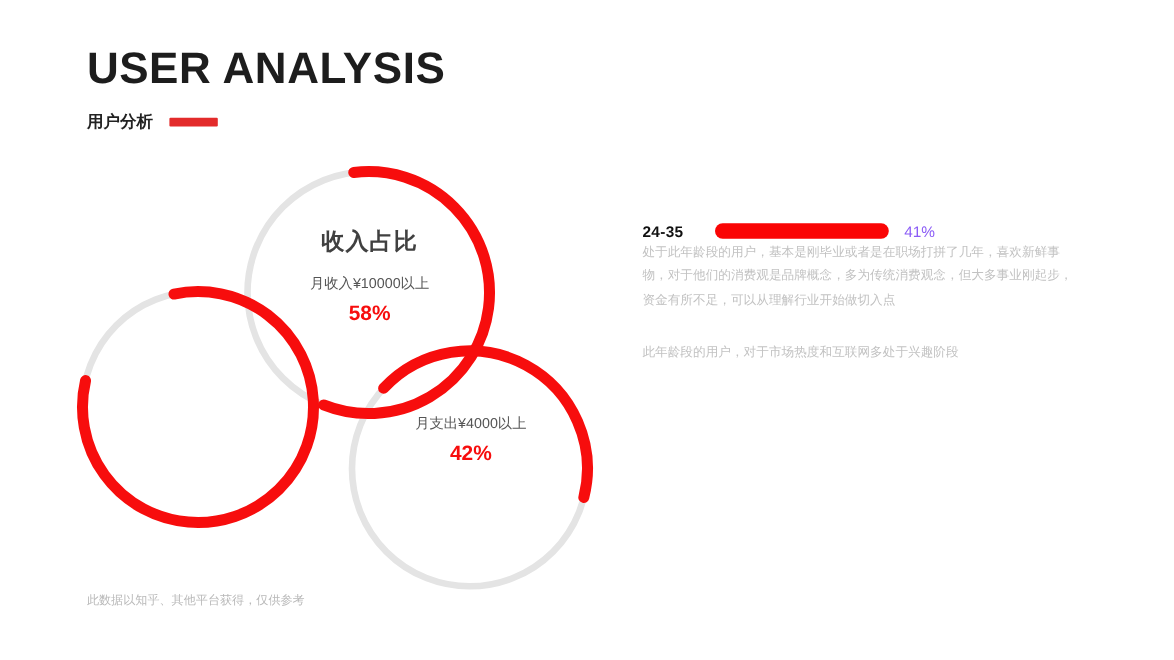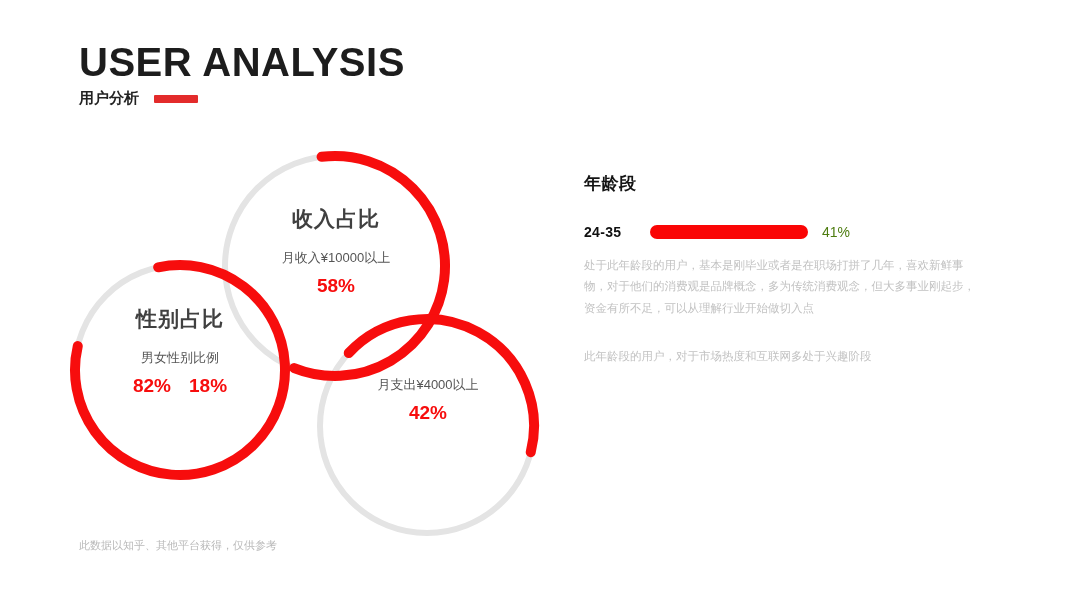--- a/index.html
+++ b/index.html
@@ -33,21 +33,21 @@
     font-weight: 700;
     letter-spacing: 0.5px;
     color: #1d1d1d;
     line-height: 1.1;
     white-space: nowrap;
     text-align: right;
   }
   .subtitle-row {
     display: flex;
     align-items: center;
-    margin-top: 5px;
+    margin-top: 17px;
   }
   .title-cn {
     font-size: 15px;
     font-weight: 700;
     color: #222222;
     white-space: nowrap;
   }
   .title-accent {
     width: 44px;
     height: 8px;
@@ -146,27 +146,26 @@
     display: flex;
     align-items: center;
   }
   .seg-bar {
     height: 14px;
     border-radius: 7px;
     flex: 0 0 auto;
   }
   .seg-pct {
     font-size: 14px;
-    color: #4d7c0f;
+    color: #8b5cf6;
     margin-left: 14px;
     flex: 0 0 auto;
     white-space: nowrap;
   }
   .seg-desc {
-    margin-top: 13px;
     font-size: 11.5px;
     line-height: 1.85;
     color: #c2c2c2;
     max-width: 400px;
   }
 </style>
 </head>
 <body>
 
 <div class="slide">
@@ -186,42 +185,36 @@
       <circle cx="335" cy="266" r="110" fill="none" stroke="#e4e4e4" stroke-width="6"></circle>
       <circle cx="427" cy="426" r="107" fill="none" stroke="#e4e4e4" stroke-width="6"></circle>
 
       <path d="M 158.17 267.29 A 105 105 0 1 1 77.77 346.02" fill="none" stroke="#f70d0d" stroke-width="10" stroke-linecap="round"></path>
 
       <path d="M 321.59 156.82 A 110 110 0 1 1 294.15 368.13" fill="none" stroke="#f70d0d" stroke-width="10" stroke-linecap="round"></path>
 
       <path d="M 348.75 353.03 A 107 107 0 0 1 530.73 452.25" fill="none" stroke="#f70d0d" stroke-width="10" stroke-linecap="round"></path>
     </svg>
 
-    <div class="ring-label lbl-gender">
-      <div class="rl-title">性别占比</div>
-      <div class="rl-sub">男女性别比例</div>
-      <div class="rl-val"><span>82%</span><span class="gap"></span><span>18%</span></div>
-    </div>
 
     <div class="ring-label lbl-income">
       <div class="rl-title">收入占比</div>
       <div class="rl-sub">月收入¥10000以上</div>
       <div class="rl-val">58%</div>
     </div>
 
     <div class="ring-label lbl-expense">
       <div class="rl-sub">月支出¥4000以上</div>
       <div class="rl-val">42%</div>
     </div>
   </div>
 
   <div class="footnote">此数据以知乎、其他平台获得，仅供参考</div>
 
   <div class="panel">
-    <div class="panel-title">年龄段</div>
 
     <div class="seg">
       <div class="seg-row">
         <div class="seg-range">24-35</div>
         <div class="seg-barwrap">
           <div class="seg-bar" id="bar0" style="width: 158px; background: rgb(250, 5, 5);"></div>
         </div>
         <div class="seg-pct">41%</div>
       </div>
       <div class="seg-desc">处于此年龄段的用户，基本是刚毕业或者是在职场打拼了几年，喜欢新鲜事物，对于他们的消费观是品牌概念，多为传统消费观念，但大多事业刚起步，资金有所不足，可以从理解行业开始做切入点</div>

